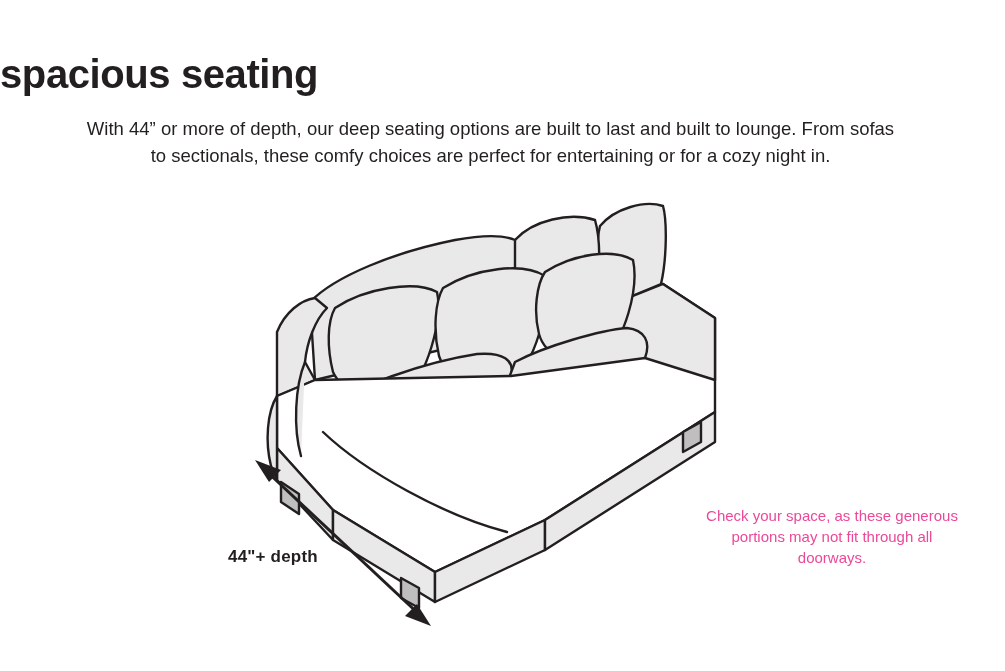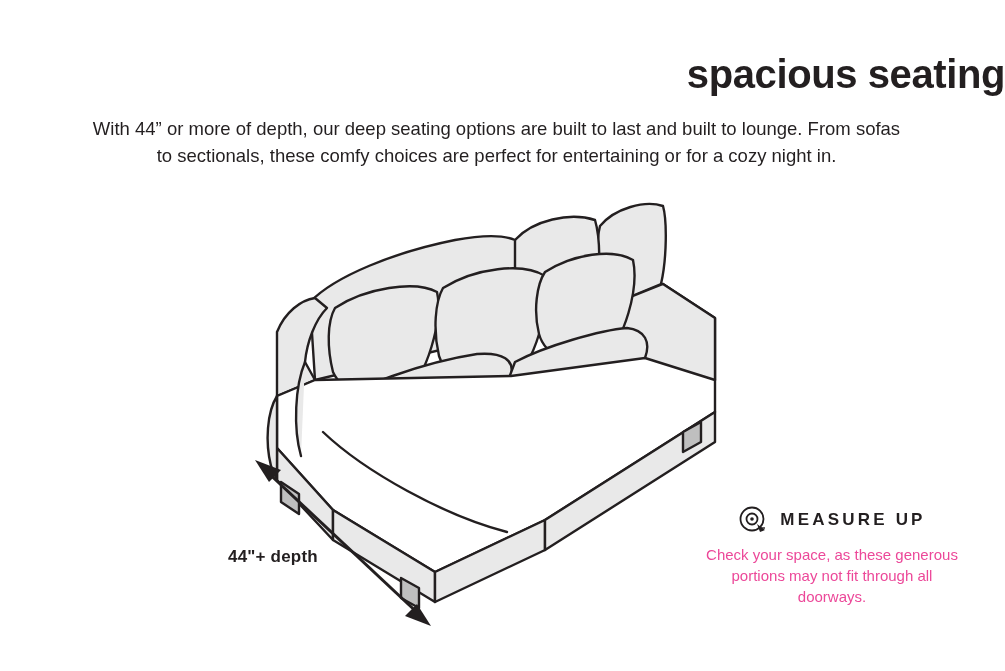--- a/index.html
+++ b/index.html
@@ -18,30 +18,30 @@
   .page {
     position: relative;
     width: 1005px;
     height: 671px;
   }
   .headline {
     position: absolute;
     top: 52px;
     left: 0;
     width: 1005px;
-    text-align: right;
+    text-align: left;
     font-size: 40px;
     font-weight: bold;
     letter-spacing: -0.4px;
     color: #231f20;
   }
   .subcopy {
     position: absolute;
     top: 115px;
-    left: 89px;
+    left: 83px;
     width: 815px;
     text-align: center;
     font-size: 18.5px;
     line-height: 27px;
     color: #231f20;
   }
   .illustration {
     position: absolute;
     top: 180px;
     left: 215px;
@@ -140,28 +140,16 @@
         <line x1="48" y1="288" x2="208" y2="438"></line>
         <polygon points="40,280 66,290 54,302" stroke="none"></polygon>
         <polygon points="216,446 190,436 202,424" stroke="none"></polygon>
       </g>
     </svg>
   </div>
 
   <div class="dim-label">44"+ depth</div>
 
   <div class="measure-block">
-    <div class="measure-head">
-      <span>
-        <svg width="30" height="30" viewBox="0 0 30 30" xmlns="http://www.w3.org/2000/svg">
-          <circle cx="14" cy="14" r="11.5" fill="none" stroke="#231f20" stroke-width="1.8"></circle>
-          <circle cx="14" cy="14" r="5.5" fill="none" stroke="#231f20" stroke-width="1.8"></circle>
-          <circle cx="14" cy="14" r="1.8" fill="#231f20"></circle>
-          <path d="M19 19 L 27 25 L 22 27 Z" fill="#231f20"></path>
-          <path d="M21 23 L 27 23" stroke="#231f20" stroke-width="1.4"></path>
-        </svg>
-      </span>
-      <span class="label">MEASURE UP</span>
-    </div>
     <div class="measure-note">Check your space, as these generous portions may not fit through all doorways.</div>
   </div>
 
 </div>
 
 </body></html>

